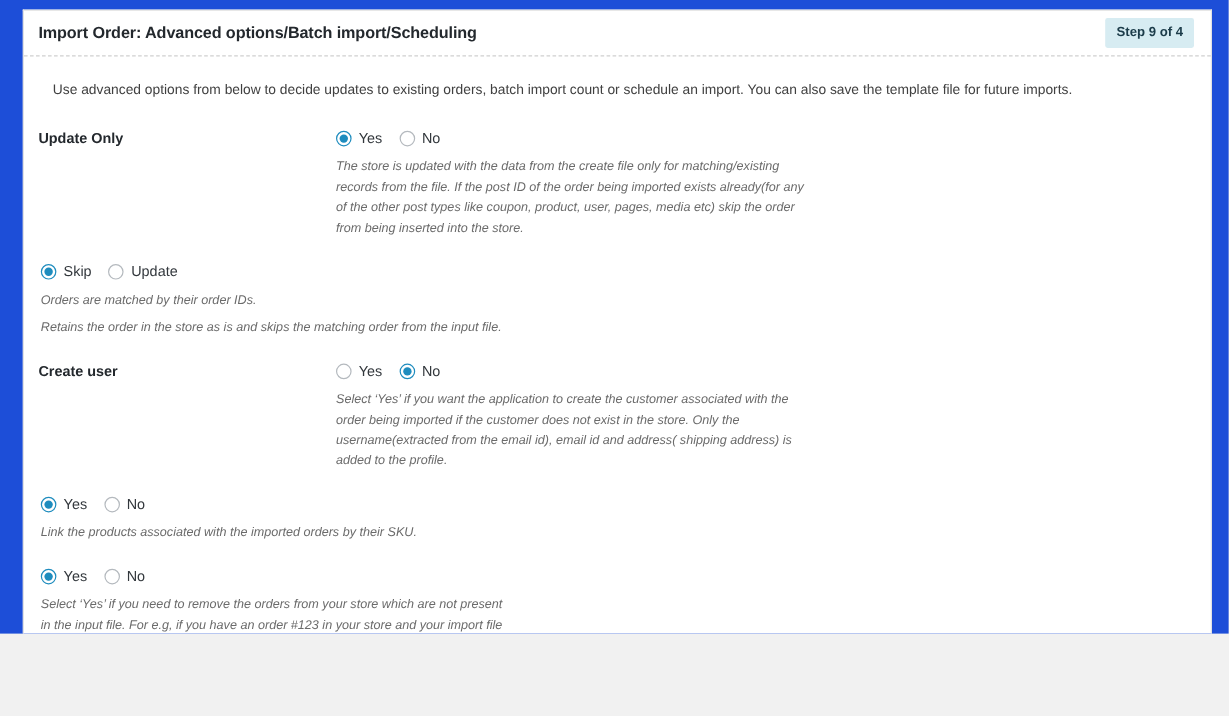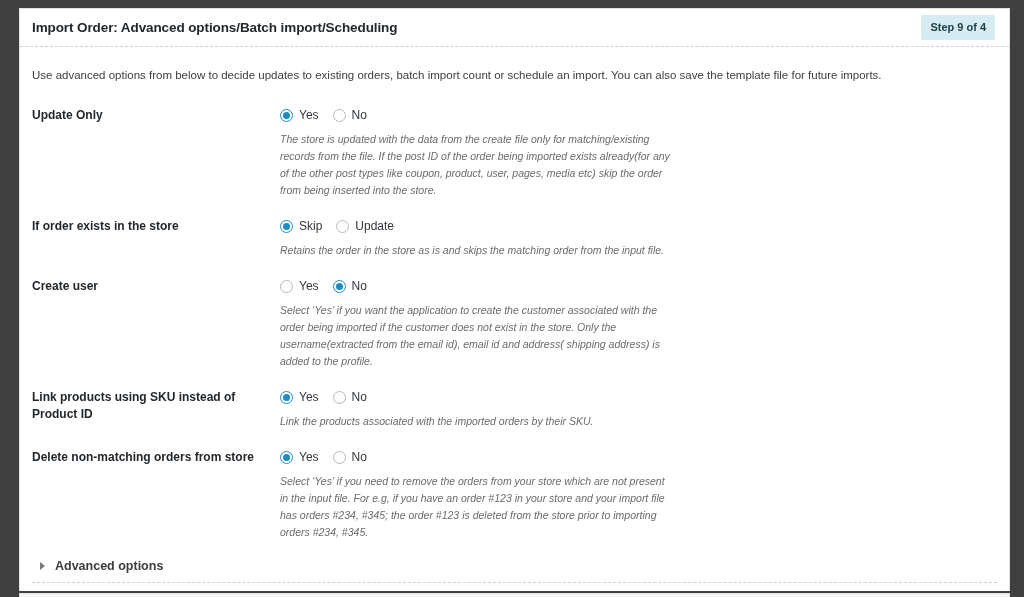--- a/index.html
+++ b/index.html
@@ -6,22 +6,22 @@
   html, body {
     margin: 0; padding: 0;
     width: 1024px; height: 597px;
     background: #f1f1f1;
     font-family: "Liberation Sans", sans-serif;
     -webkit-font-smoothing: antialiased;
   }
 
   #page {
     position: relative;
-    width: 1024px; height: 597px;
-    background: #404040;
+    width: 1024px; height: 528px;
+    background: #1d4ed8;
     overflow: hidden;
   }
 
   
   .card {
     position: absolute;
     left: 19px; top: 8px;
     width: 991px;
     min-height: 536px;
     background: #ffffff;
@@ -56,21 +56,21 @@
     white-space: nowrap;
   }
 
   
   .card-body {
     padding: 20px 12px 8px 12px;
   }
   .intro {
     font-size: 11.5px;
     color: #404040;
-    margin: 0 0 22px 0;
+    margin: 0 0 22px 12px;
     line-height: 1.5;
   }
 
   
   .field-row {
     display: flex;
     align-items: flex-start;
     margin-bottom: 18px;
     justify-content: space-between;
   }
@@ -231,69 +231,67 @@
                 </label>
                 <label class="radio-opt">
                   <span class="radio-mark"></span>
                   <span>No</span>
                 </label>
               </div>
               <p class="desc">The store is updated with the data from the create file only for matching/existing records from the file. If the post ID of the order being imported exists already(for any of the other post types like coupon, product, user, pages, media etc) skip the order from being inserted into the store.</p>
             </div>
           </div>
           <div class="field-row">
-            <div class="field-label">If order exists in the store</div>
             <div class="field-control">
               <div class="radio-group">
                 <label class="radio-opt checked">
                   <span class="radio-mark"></span>
                   <span>Skip</span>
                 </label>
                 <label class="radio-opt">
                   <span class="radio-mark"></span>
                   <span>Update</span>
                 </label>
               </div>
+              <p class="desc">Orders are matched by their order IDs.</p>
               <p class="desc">Retains the order in the store as is and skips the matching order from the input file.</p>
             </div>
           </div>
           <div class="field-row">
             <div class="field-label">Create user</div>
             <div class="field-control">
               <div class="radio-group">
                 <label class="radio-opt">
                   <span class="radio-mark"></span>
                   <span>Yes</span>
                 </label>
                 <label class="radio-opt checked">
                   <span class="radio-mark"></span>
                   <span>No</span>
                 </label>
               </div>
               <p class="desc">Select ‘Yes’ if you want the application to create the customer associated with the order being imported if the customer does not exist in the store. Only the username(extracted from the email id), email id and address( shipping address) is added to the profile.</p>
             </div>
           </div>
           <div class="field-row">
-            <div class="field-label">Link products using SKU instead of Product ID</div>
             <div class="field-control">
               <div class="radio-group">
                 <label class="radio-opt checked">
                   <span class="radio-mark"></span>
                   <span>Yes</span>
                 </label>
                 <label class="radio-opt">
                   <span class="radio-mark"></span>
                   <span>No</span>
                 </label>
               </div>
               <p class="desc">Link the products associated with the imported orders by their SKU.</p>
             </div>
           </div>
           <div class="field-row">
-            <div class="field-label">Delete non-matching orders from store</div>
             <div class="field-control">
               <div class="radio-group">
                 <label class="radio-opt checked">
                   <span class="radio-mark"></span>
                   <span>Yes</span>
                 </label>
                 <label class="radio-opt">
                   <span class="radio-mark"></span>
                   <span>No</span>
                 </label>

